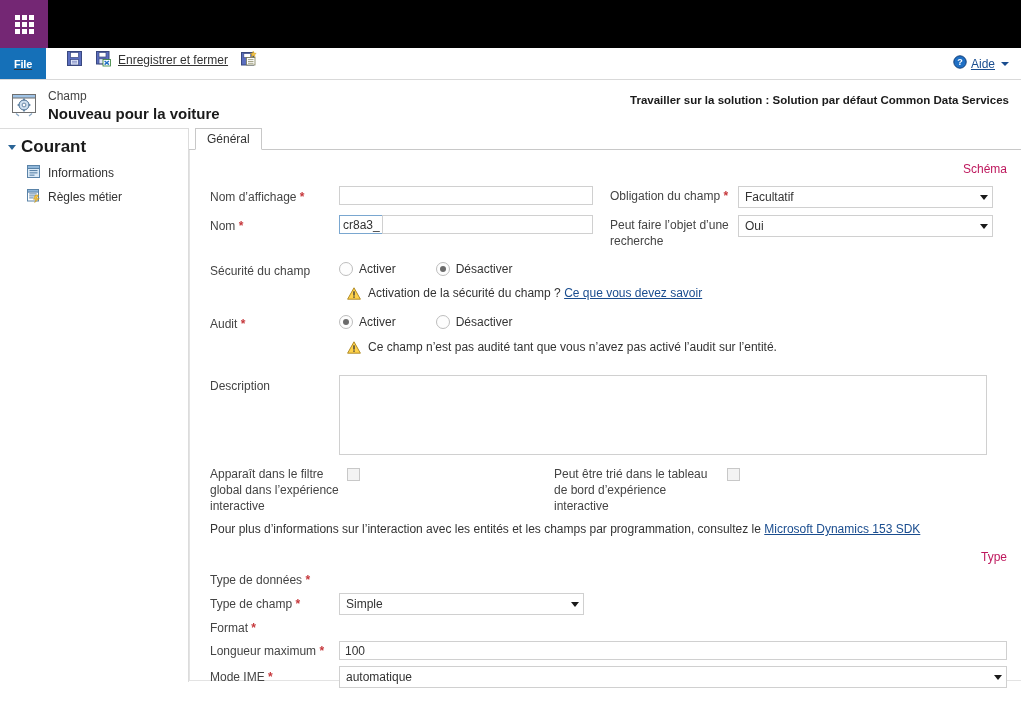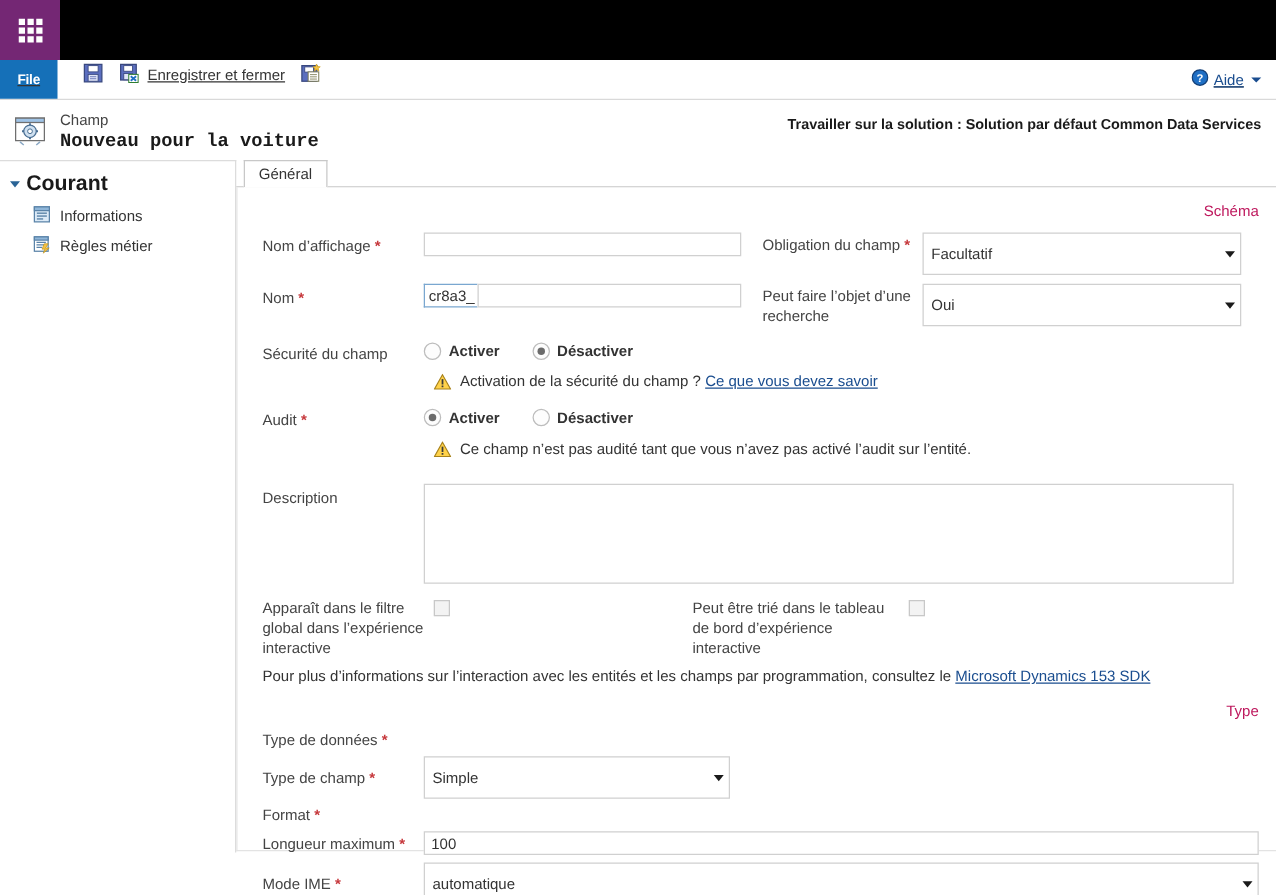--- a/index.html
+++ b/index.html
@@ -132,21 +132,21 @@
   .titlerow {
     height: 48px;
     display: flex;
     align-items: center;
     padding: 4px 10px 0 10px;
     box-sizing: border-box;
   }
   .title-icon { flex: 0 0 30px; margin-right: 8px; }
   .title-text { line-height: 1.25; }
   .title-kicker { font-size: 12px; color: #444444; }
-  .title-main { font-size: 15px; font-weight: bold; color: #1a1a1a; margin-top: 1px; font-family: Liberation Mono, monospace; }
+  .title-main { font-size: 15px; font-weight: bold; color: #1a1a1a; margin-top: 1px; }
   .solution-note {
     margin-left: auto;
     font-size: 11.5px;
     color: #1a1a1a;
     font-weight: bold;
     padding-bottom: 12px;
     padding-right: 2px;
   }
 
   
@@ -279,21 +279,21 @@
     box-sizing: border-box;
     background: #ffffff;
     line-height: 15px;
   }
   .in-name { width: 211px; }
 
   .selectbox {
     display: flex;
     align-items: center;
     justify-content: space-between;
-    height: 34px;
+    height: 22px;
     padding: 0 4px 0 6px;
     cursor: pointer;
   }
   .selectbox .arrow {
     width: 0; height: 0;
     border-left: 4px solid transparent;
     border-right: 4px solid transparent;
     border-top: 5px solid #1a1a1a;
     margin-left: 6px;
   }
@@ -303,21 +303,21 @@
   .r-lbl {
     width: 128px;
     flex: 0 0 128px;
     font-size: 12px;
     color: #444444;
     padding-top: 3px;
     line-height: 1.3;
   }
 
   
-  .radio-row { display: flex; align-items: center; gap: 26px; padding-top: 2px; font-weight: bold; }
+  .radio-row { display: flex; align-items: center; gap: 40px; padding-top: 2px; }
   .radio { display: flex; align-items: center; gap: 6px; cursor: pointer; font-size: 12px; color: #333333; }
   .dot {
     width: 12px; height: 12px;
     border-radius: 50%;
     border: 1px solid #bdbdbd;
     background: #fdfdfd;
     display: inline-block;
     position: relative;
     flex: 0 0 12px;
   }

